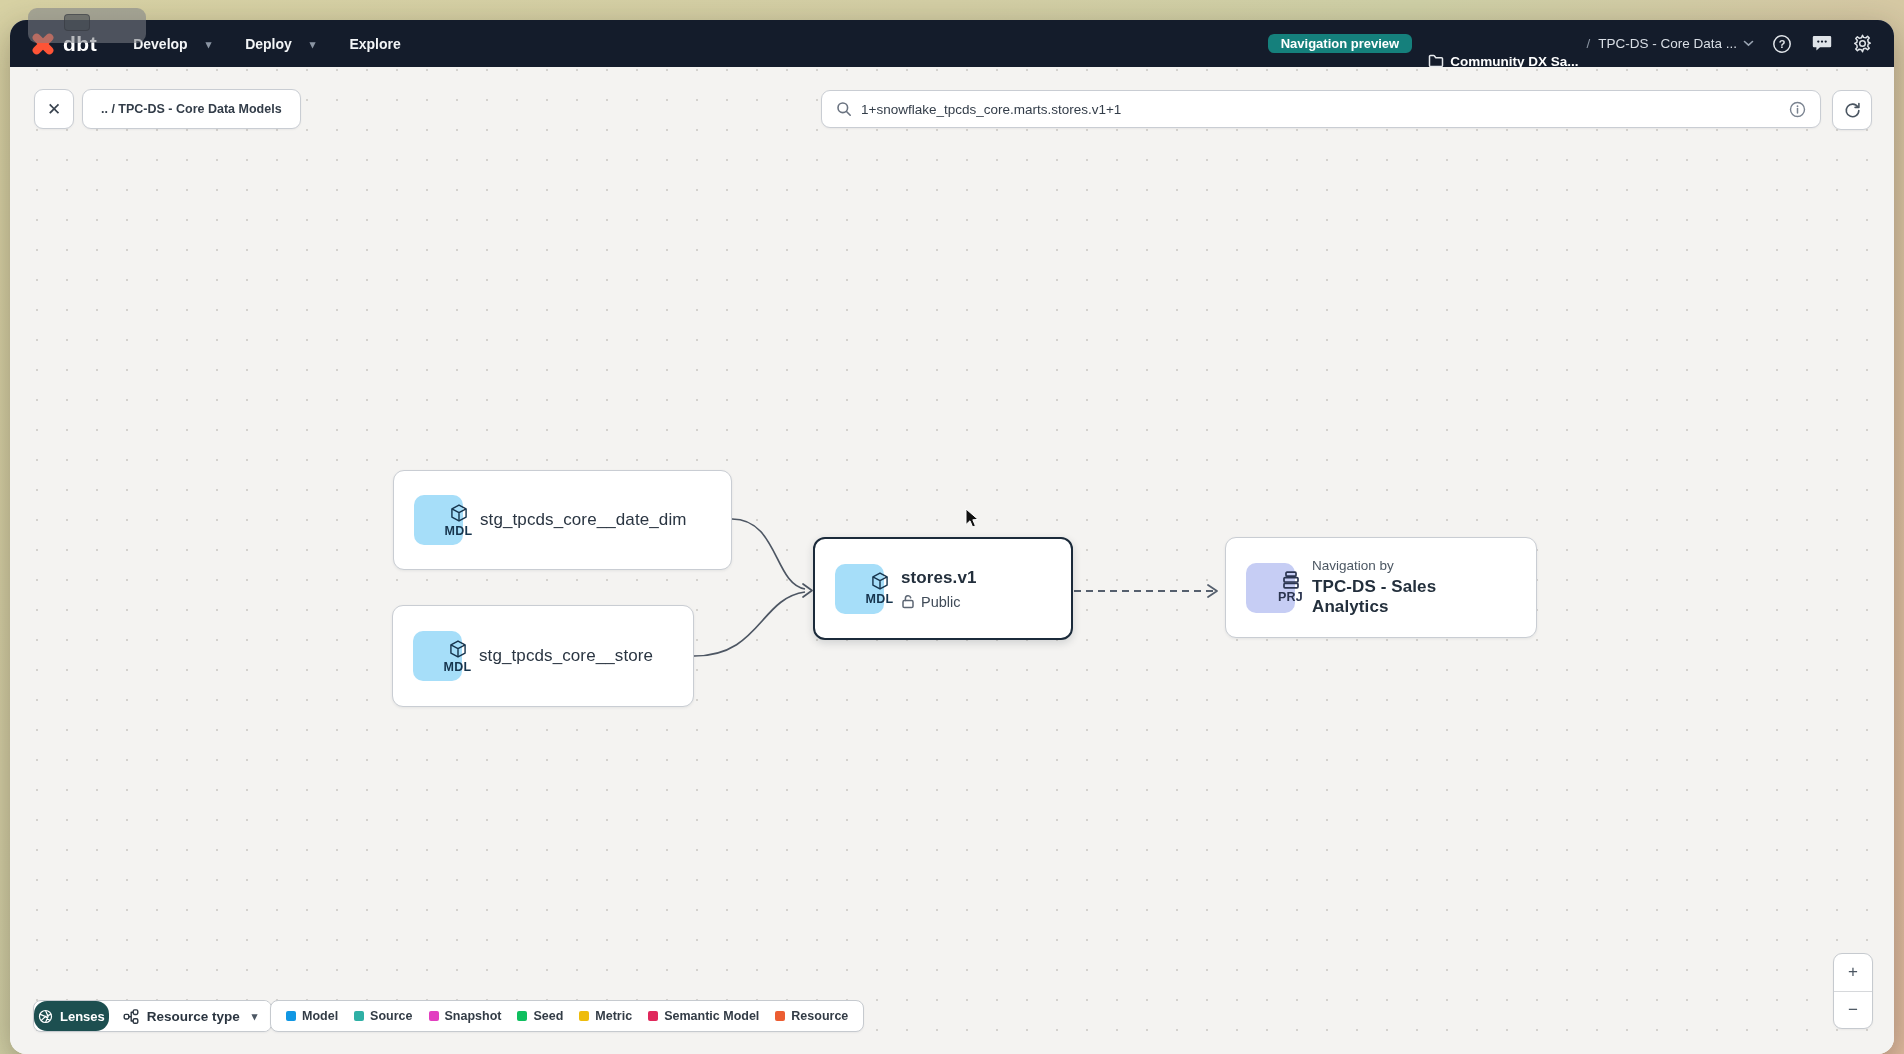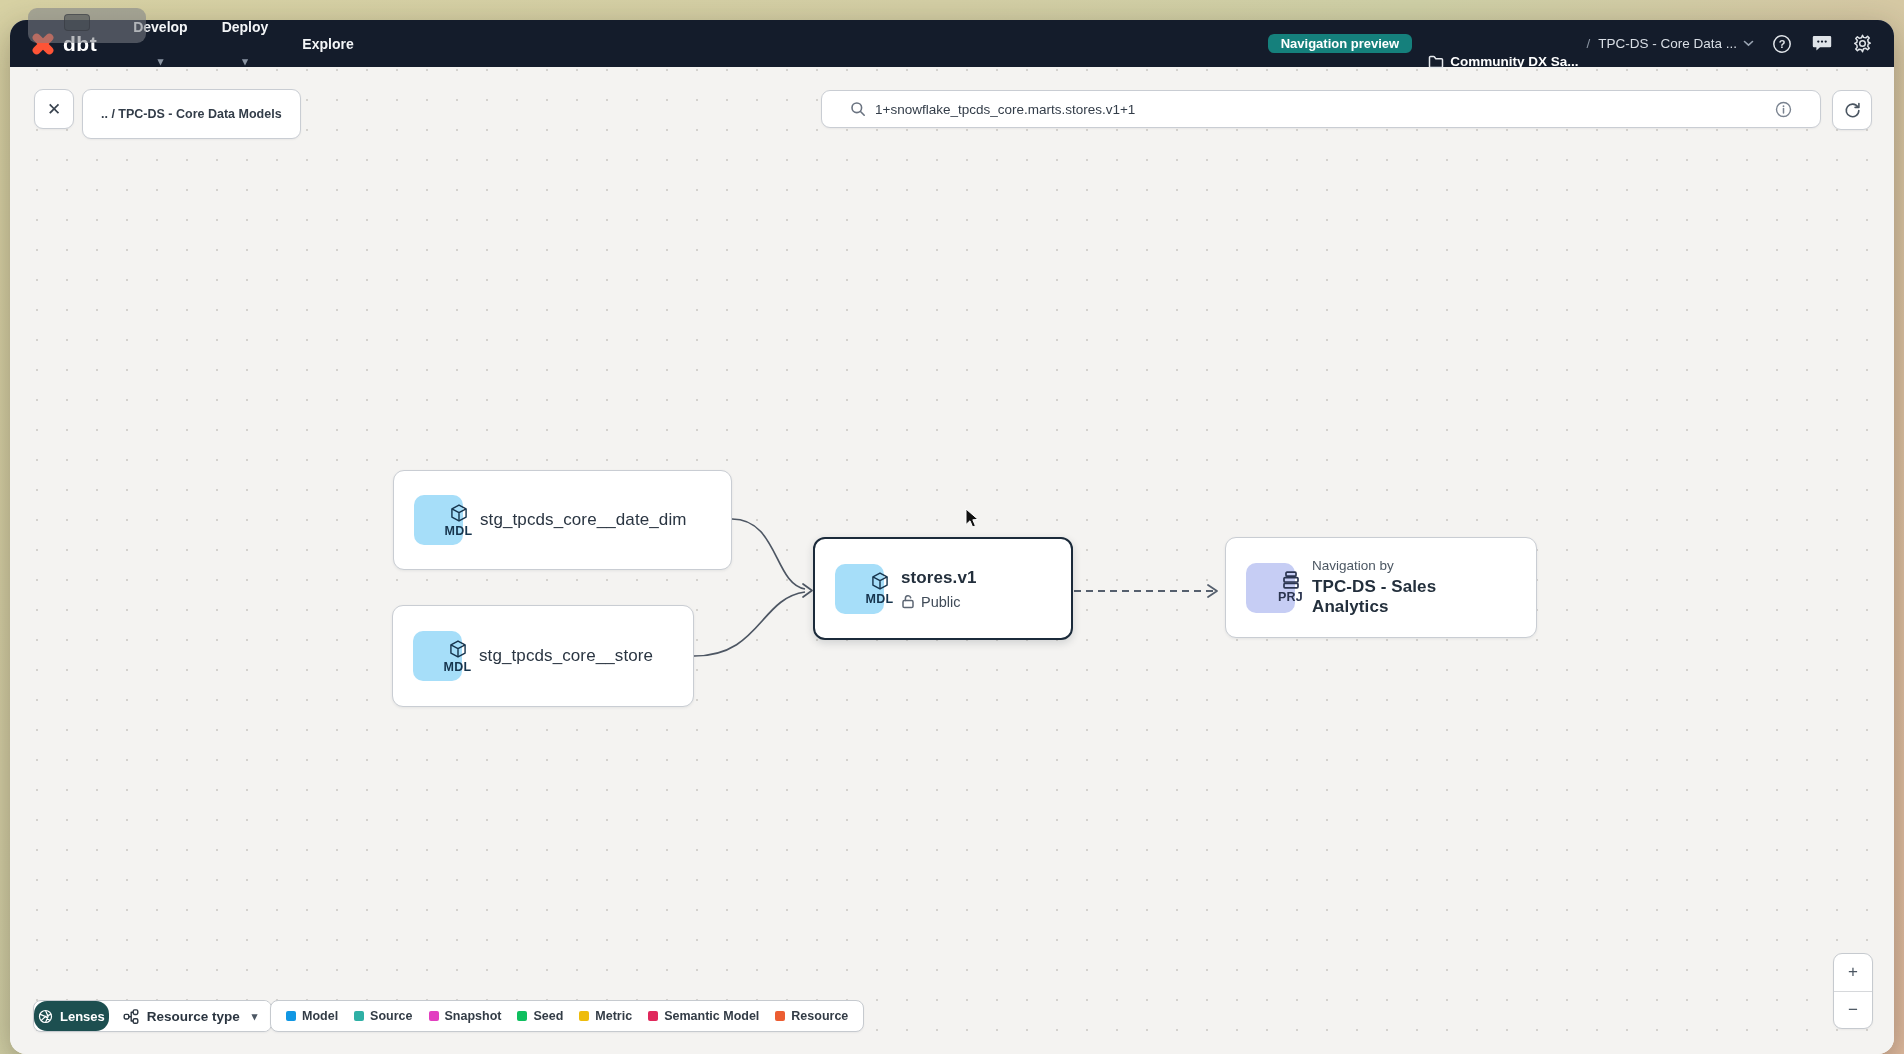--- a/index.html
+++ b/index.html
@@ -18,50 +18,50 @@
     background:#141c2b; display:flex; align-items:center; padding:0 20px; z-index:30; }
   .logo { display:flex; align-items:center; gap:7px; margin-right:36px; }
   .logo-mark { position:relative; width:26px; height:26px; }
   .logo-mark span { position:absolute; left:0; top:9px; width:26px; height:8px;
     border-radius:5px; background:#ff5436; }
   .logo-mark span:nth-child(1){ transform:rotate(45deg); }
   .logo-mark span:nth-child(2){ transform:rotate(-45deg); }
   .logo-text { color:#fff; font-size:21px; font-weight:bold; letter-spacing:.5px; }
   .nav-menu { display:flex; align-items:center; gap:34px; }
   .nav-item { display:flex; align-items:center; gap:18px; color:#f3f5f7;
-    font-size:14px; font-weight:bold; cursor:pointer;flex-direction:column; }
+    font-size:14px; font-weight:bold; cursor:pointer; }
   .nav-chev { color:#8b95a3; font-size:11px; margin-top:2px; }
   .nav-right { margin-left:auto; display:flex; align-items:center; gap:16px; }
   .preview-badge { background:#15807c; color:#fff; font-size:13px; font-weight:bold;
     padding:2px 13px; border-radius:6px; white-space:nowrap; }
   .crumbs { display:flex; align-items:center; gap:8px; white-space:nowrap; }
-  .crumb-project { color:#fff; font-size:13.5px; font-weight:bold; display:flex; align-items:center; gap:6px;margin-top:36px; }
+  .crumb-project { color:#fff; font-size:13.5px; font-weight:bold; display:flex; align-items:flex-start; gap:6px;margin-top:36px; }
   .crumb-sep { color:#8b95a3; font-size:13.5px; }
   .crumb-section { color:#d9dee5; font-size:13.5px; display:flex; align-items:center; gap:6px; }
   .navbar svg.ic { display:block; }
   .nav-iconbtn { display:flex; align-items:center; justify-content:center; width:24px; height:24px; cursor:pointer; }
 
   
   .canvas { position:absolute; left:0; top:47px; width:1884px; height:987px;
     background-color:#f4f3f1;
     background-image:radial-gradient(circle,#d4d2ce 1.1px, transparent 1.4px);
     background-size:30px 30px; background-position:12px 18px; }
 
   
   .tool-btn { position:absolute; background:#fff; border:1px solid #c9cdd3; border-radius:9px;
     display:flex; align-items:center; justify-content:center; cursor:pointer;
     box-shadow:0 1px 2px rgba(20,28,43,.05); }
   .close-btn { left:24px; top:22px; width:40px; height:40px; font-size:17px; color:#38424e; }
-  .path-chip { position:absolute; left:72px; top:22px; height:50px; padding:0 18px;
+  .path-chip { position:absolute; left:72px; top:22px; height:40px; padding:0 18px;
     background:#fff; border:1px solid #c9cdd3; border-radius:9px; display:flex; align-items:center;
     font-size:12.5px; color:#333d49; font-weight:bold; cursor:pointer;
     box-shadow:0 1px 2px rgba(20,28,43,.05); }
   .search-bar { position:absolute; left:811px; top:23px; width:1000px; height:38px;
     background:#fff; border:1px solid #c9cdd3; border-radius:9px;
-    display:flex; align-items:center; padding:0 28px; gap:9px;
+    display:flex; align-items:center; padding:0 14px; gap:9px;
     box-shadow:0 1px 2px rgba(20,28,43,.05); }
   .search-bar input { flex:1; border:none; outline:none; font-size:13.5px; color:#333d49;
     font-family:"Liberation Sans",sans-serif; background:transparent; }
   .refresh-btn { left:1822px; top:23px; width:40px; height:40px; }
 
   
   .node { position:absolute; background:#fff; border:1px solid #c9cdd3; border-radius:11px;
     display:flex; align-items:center; padding:0 20px; gap:17px; cursor:pointer;
     box-shadow:0 1px 3px rgba(20,28,43,.07); }
   .node.selected { border:2px solid #1b2a3a; border-radius:12px;

